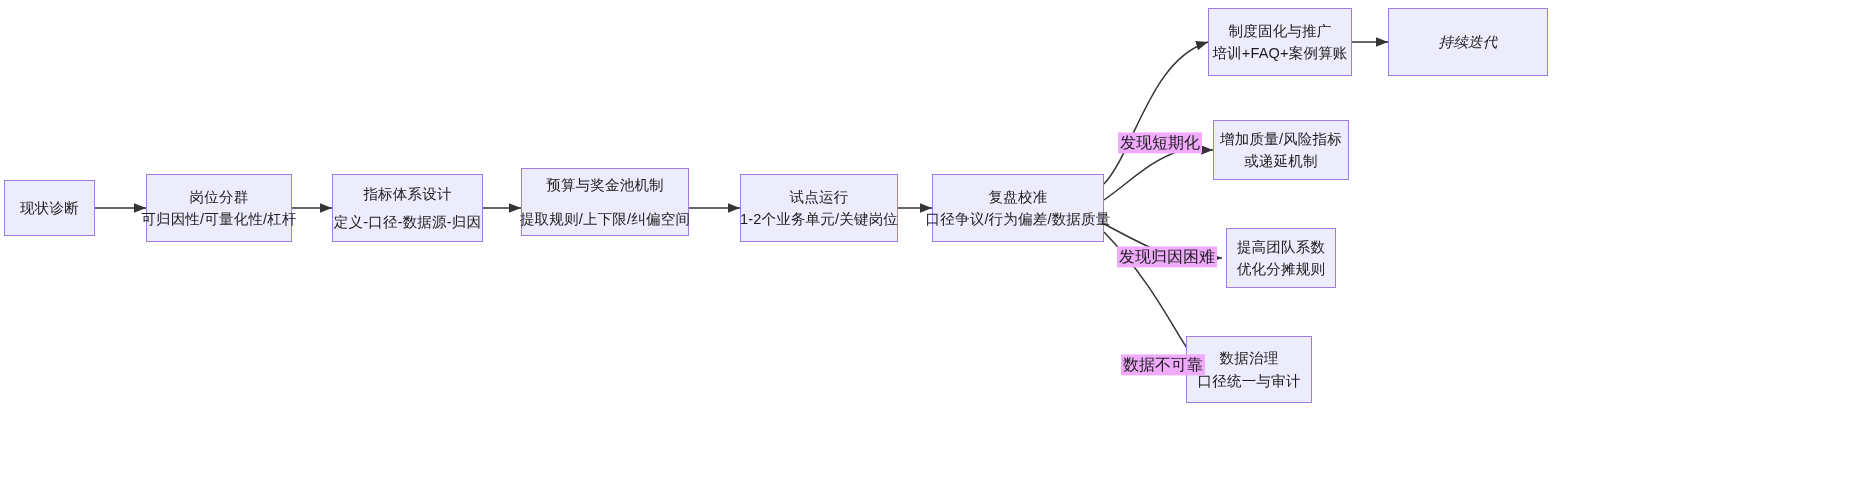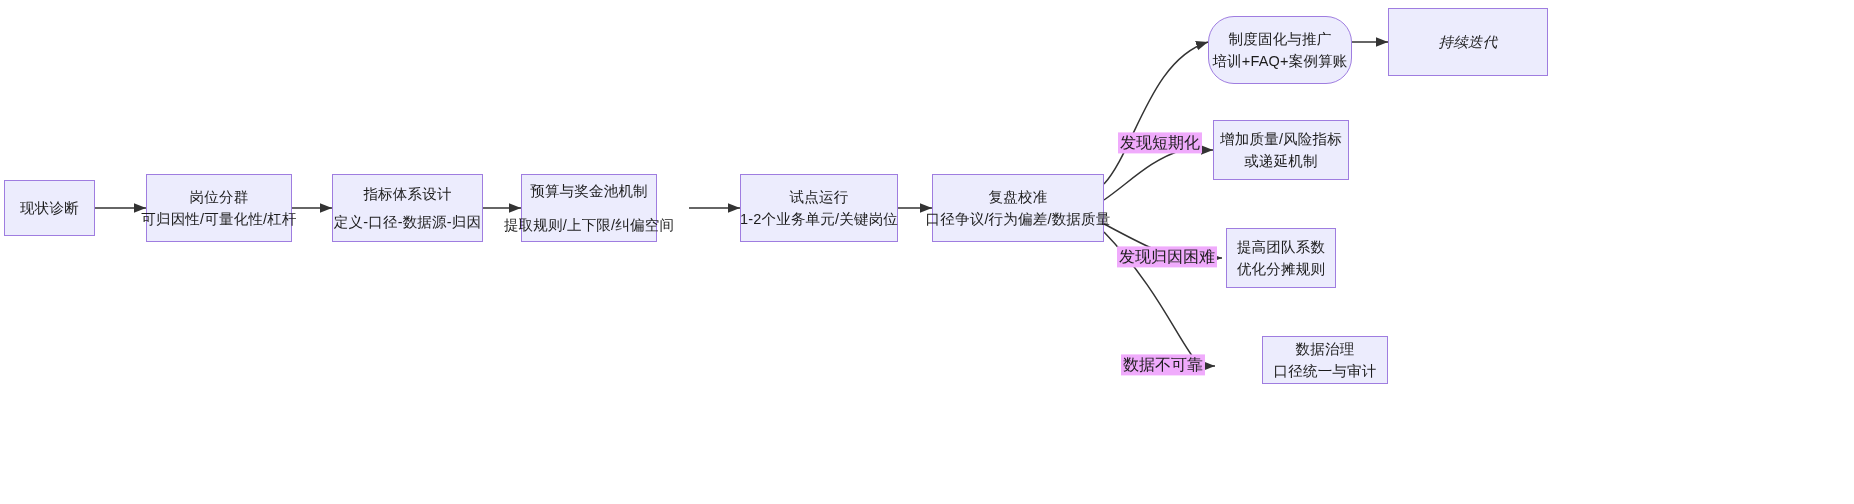--- a/index.html
+++ b/index.html
@@ -85,55 +85,55 @@
   <div class="node" style="left:146px; top:174px; width:146px; height:68px;">
     <span class="line1">岗位分群</span>
     <span class="line2">可归因性/可量化性/杠杆</span>
   </div>
 
   <div class="node" style="left:332px; top:174px; width:151px; height:68px;gap:6px;">
     <span class="line1">指标体系设计</span>
     <span class="line2">定义-口径-数据源-归因</span>
   </div>
 
-  <div class="node" style="left:521px; top:174px; width:136px; height:68px;gap:12px;">
+  <div class="node" style="left:521px; top:168px; width:168px; height:68px;gap:12px;">
     <span class="line1">预算与奖金池机制</span>
     <span class="line2">提取规则/上下限/纠偏空间</span>
   </div>
 
   <div class="node" style="left:740px; top:174px; width:158px; height:68px;text-align:center;">
     <span class="line1">试点运行</span>
     <span class="line2">1-2个业务单元/关键岗位</span>
   </div>
 
   <div class="node" style="left:932px; top:174px; width:172px; height:68px;text-align:right;">
     <span class="line1">复盘校准</span>
     <span class="line2">口径争议/行为偏差/数据质量</span>
   </div>
 
-  <div class="node" style="left:1208px; top:16px; width:144px; height:68px;border-radius:26px;">
+  <div class="node" style="left:1208px; top:8px; width:144px; height:68px;">
     <span class="line1">制度固化与推广</span>
     <span class="line2">培训+FAQ+案例算账</span>
   </div>
 
   <div class="node" style="left:1388px; top:8px; width:160px; height:68px;font-style:italic;">
     <span class="line1">持续迭代</span>
   </div>
 
   <div class="node" style="left:1213px; top:120px; width:136px; height:60px;">
     <span class="line1">增加质量/风险指标</span>
     <span class="line2">或递延机制</span>
   </div>
 
   <div class="node" style="left:1226px; top:228px; width:110px; height:60px;text-align:right;">
     <span class="line1">提高团队系数</span>
     <span class="line2">优化分摊规则</span>
   </div>
 
-  <div class="node" style="left:1262px; top:336px; width:126px; height:48px;">
+  <div class="node" style="left:1186px; top:336px; width:126px; height:67px;">
     <span class="line1">数据治理</span>
     <span class="line2">口径统一与审计</span>
   </div>
 
   <div class="edge-label" style="left:1160px; top:143px;">发现短期化</div>
 
   <div class="edge-label" style="left:1167px; top:257px;">发现归因困难</div>
 
   <div class="edge-label" style="left:1163px; top:365px;">数据不可靠</div>
 

